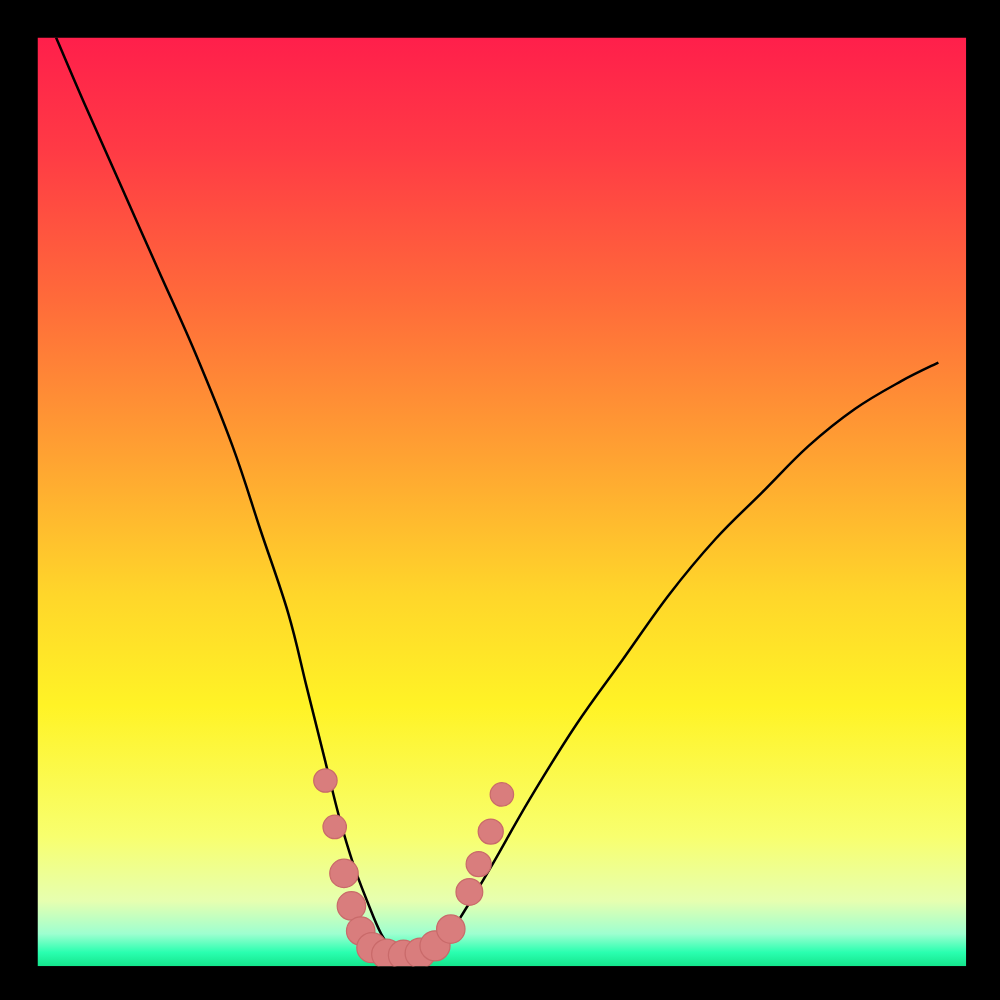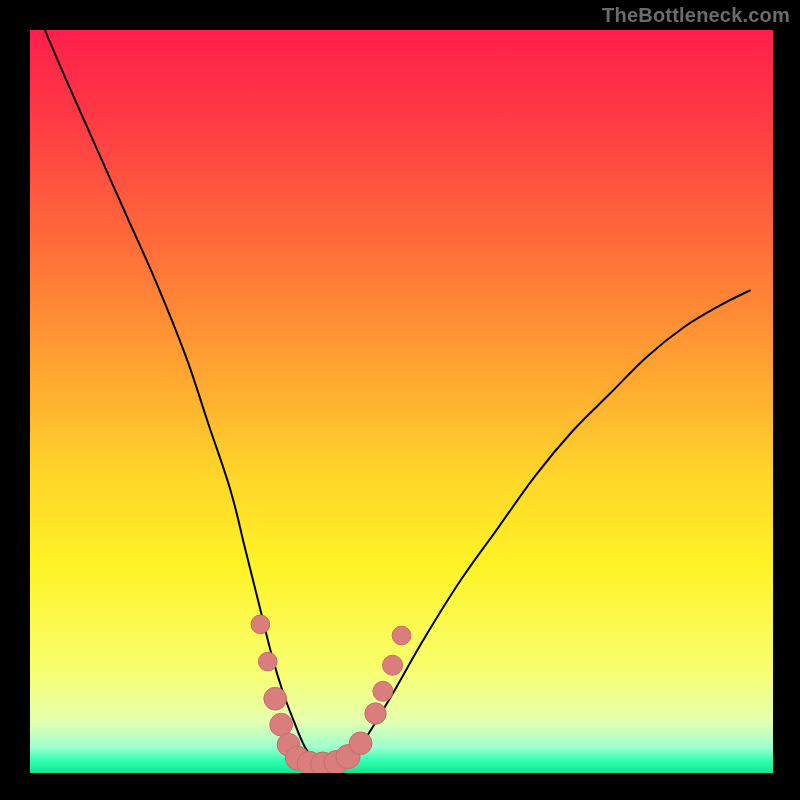--- a/index.html
+++ b/index.html
@@ -32,21 +32,20 @@
     position: absolute;
     top: 0;
     left: 0;
   }
 </style>
 </head>
 <body>
 
 <div class="stage">
 
-  <div class="watermark">TheBottleneck.com</div>
 
   <svg id="chart-svg" width="800" height="800" viewBox="0 0 800 800">
     <defs>
       <linearGradient id="bg-grad" x1="0" y1="0" x2="0" y2="1">
           <stop offset="0%" stop-color="#ff1f4b"></stop>
           <stop offset="12%" stop-color="#ff3a45"></stop>
           <stop offset="28.000000000000004%" stop-color="#ff6a3a"></stop>
           <stop offset="45%" stop-color="#ffa232"></stop>
           <stop offset="60%" stop-color="#ffd62a"></stop>
           <stop offset="72%" stop-color="#fff326"></stop>

